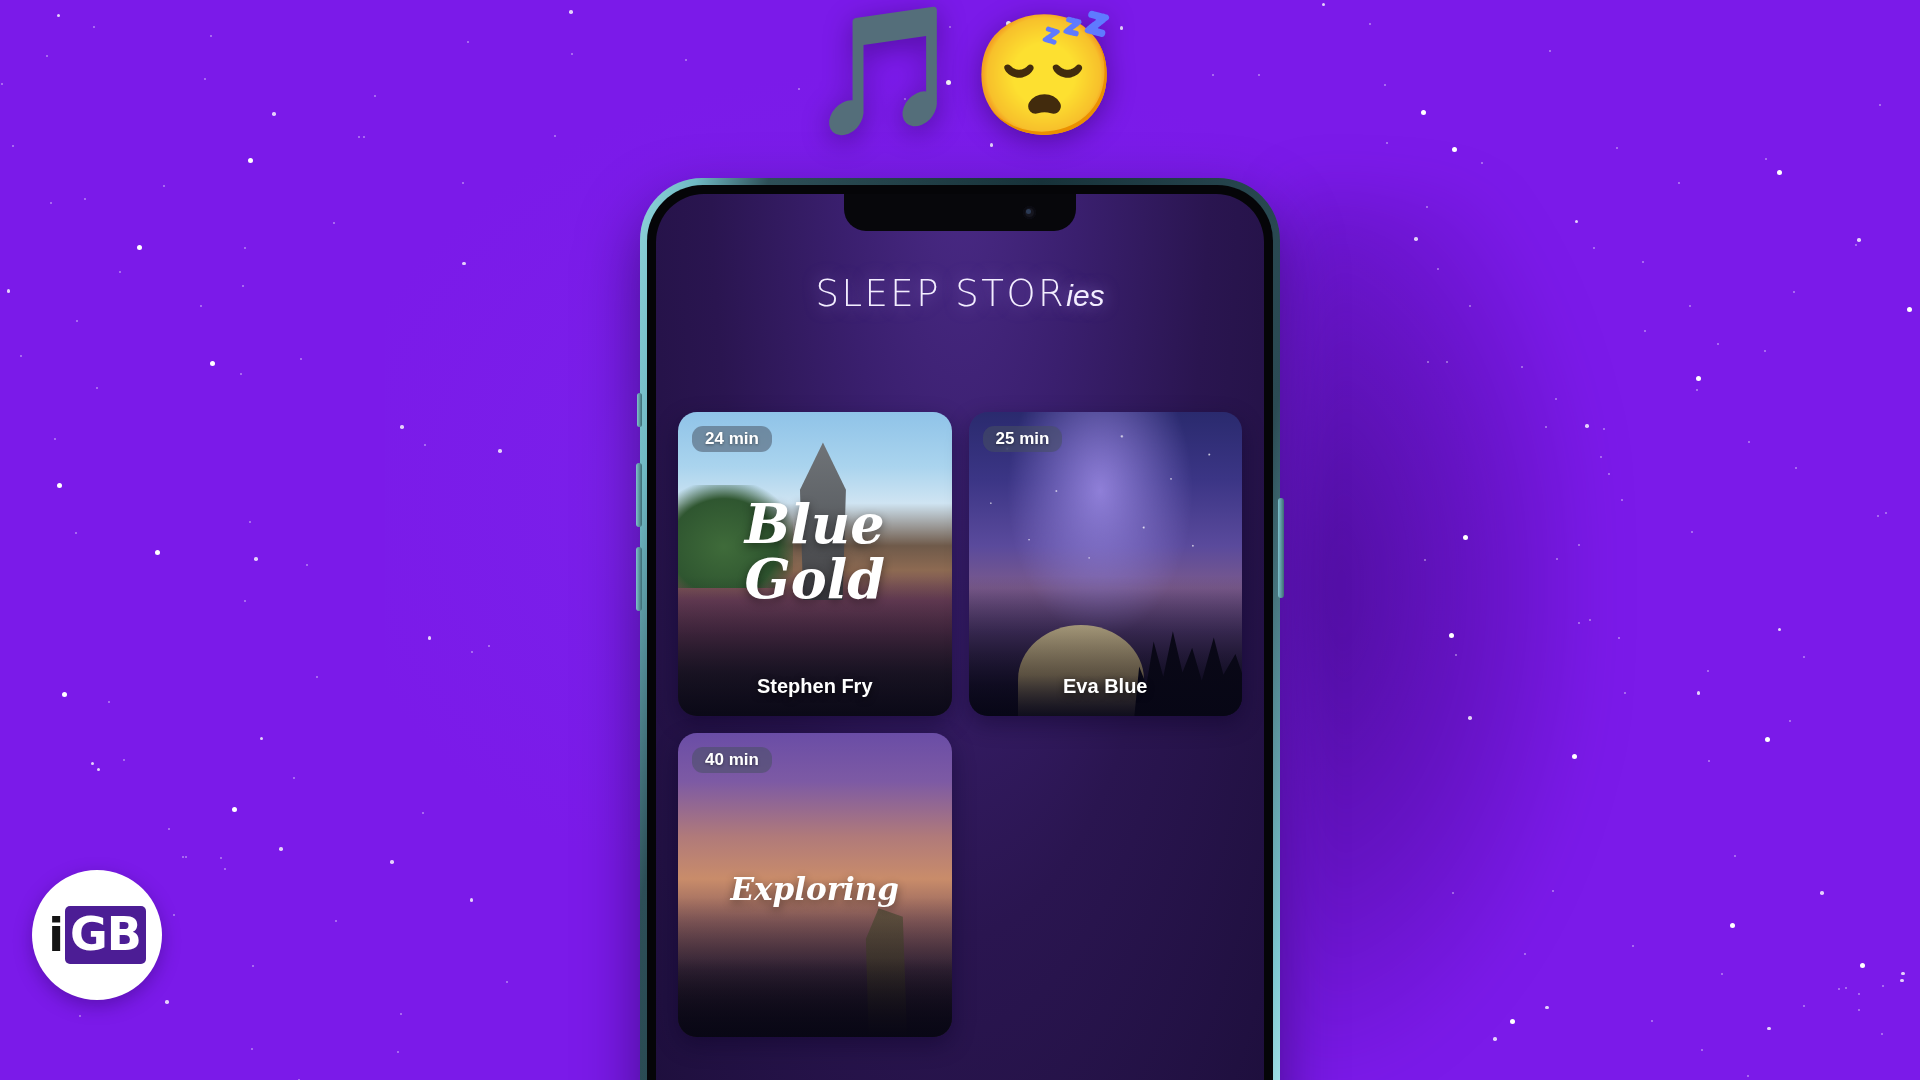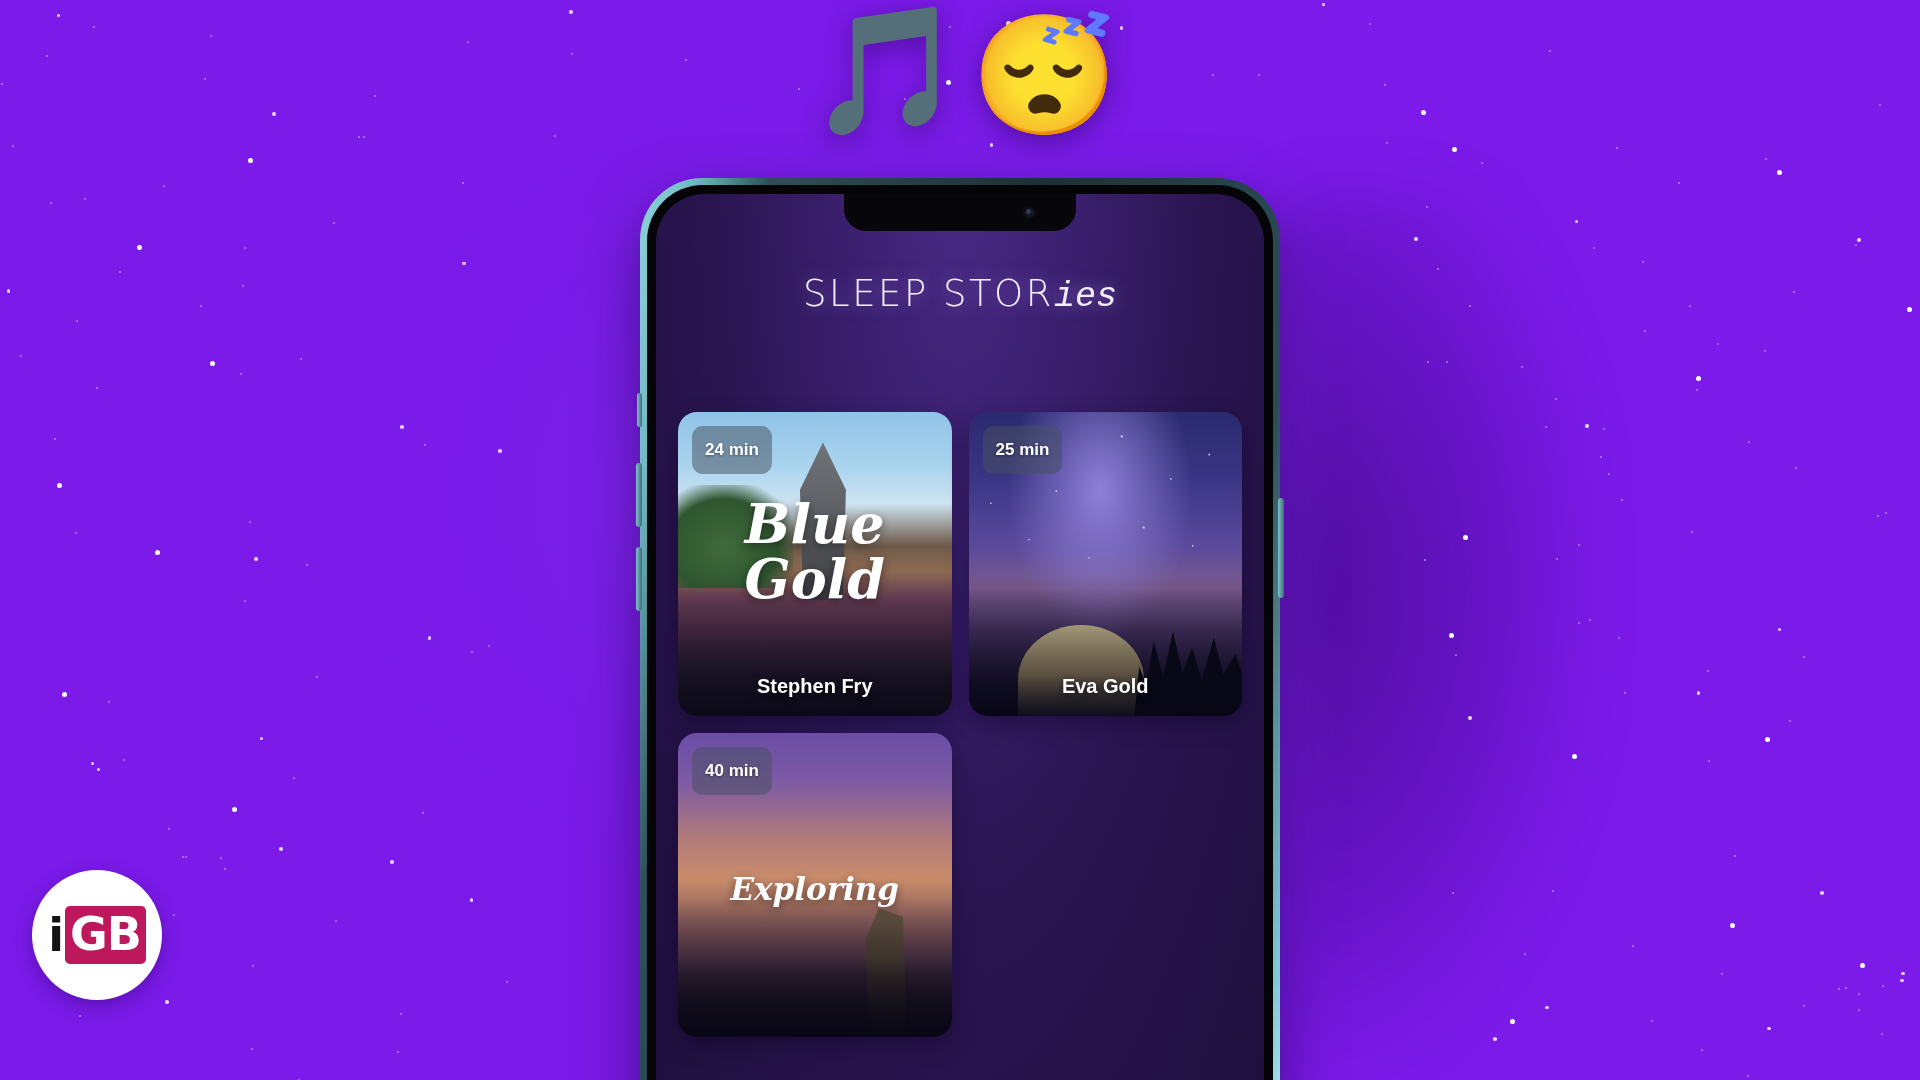--- a/index.html
+++ b/index.html
@@ -125,23 +125,23 @@
     text-align: center;
     color: #f3eeff;
     font-size: 37px;
     letter-spacing: 2.5px;
     font-weight: 300;
     font-family: "DejaVu Sans", sans-serif;
     text-shadow: 0 0 16px rgba(190,160,255,.55);
     white-space: nowrap;
   }
   .app-title .script {
-    font-family: Liberation Mono, monospace;
+    font-family: Liberation Sans, sans-serif;
     font-style: italic;
-    font-size: 35px;
+    font-size: 30px;
     letter-spacing: 0;
     margin-top: 14px;
   }
 
   .chips {
     position: absolute;
     top: 148px; left: 22px; right: 10px;
     display: flex; gap: 12px; align-items: center;
   }
   .chip {
@@ -173,21 +173,21 @@
   .card {
     position: relative;
     height: 304px;
     border-radius: 19px;
     overflow: hidden;
     box-shadow: 0 8px 22px rgba(10,0,35,.40);
   }
   .card .art { position: absolute; inset: 0; }
   .card .badge {
     position: absolute; top: 14px; left: 14px;
-    padding: 14px 13px;
+    padding: 3px 13px;
     border-radius: 11px;
     font-size: 17px;
     font-weight: 700;
     color: #ffffff;
     background: rgba(70,80,95,.52);
     backdrop-filter: blur(3px);
     text-shadow: 0 1px 3px rgba(0,0,0,.4);
     z-index: 3;
   }
   .card .title {
@@ -338,21 +338,21 @@
   }
   .logo-text {
     font-family: "DejaVu Sans", sans-serif;
     font-weight: 700;
     font-size: 46px;
     color: #141414;
     letter-spacing: -1px;
     display: flex; align-items: center;
   }
   .logo-text .gb {
-    background: #be185d;
+    background: #4c1d95;
     color: #ffffff;
     padding: 1px 5px 3px 5px;
     border-radius: 5px;
     margin-left: 2px;
   }
 </style>
 </head>
 <body>
 
 <div id="stage">
@@ -575,21 +575,21 @@
             </div>
             <div class="author">Stephen Fry</div>
           </div>
 
           <div class="card">
             <div class="art art-nightfall">
               <span class="nf-trees"></span>
             </div>
             <div class="scrim"></div>
             <div class="badge">25 min</div>
-            <div class="author">Eva Gold</div>
+            <div class="author">Eva Blue</div>
           </div>
 
 
           <div class="card">
             <div class="art art-easter"></div>
             <div class="scrim"></div>
             <div class="badge">40 min</div>
             <div class="title title-easter">
               <span class="cursive">Exploring</span>
             </div>

